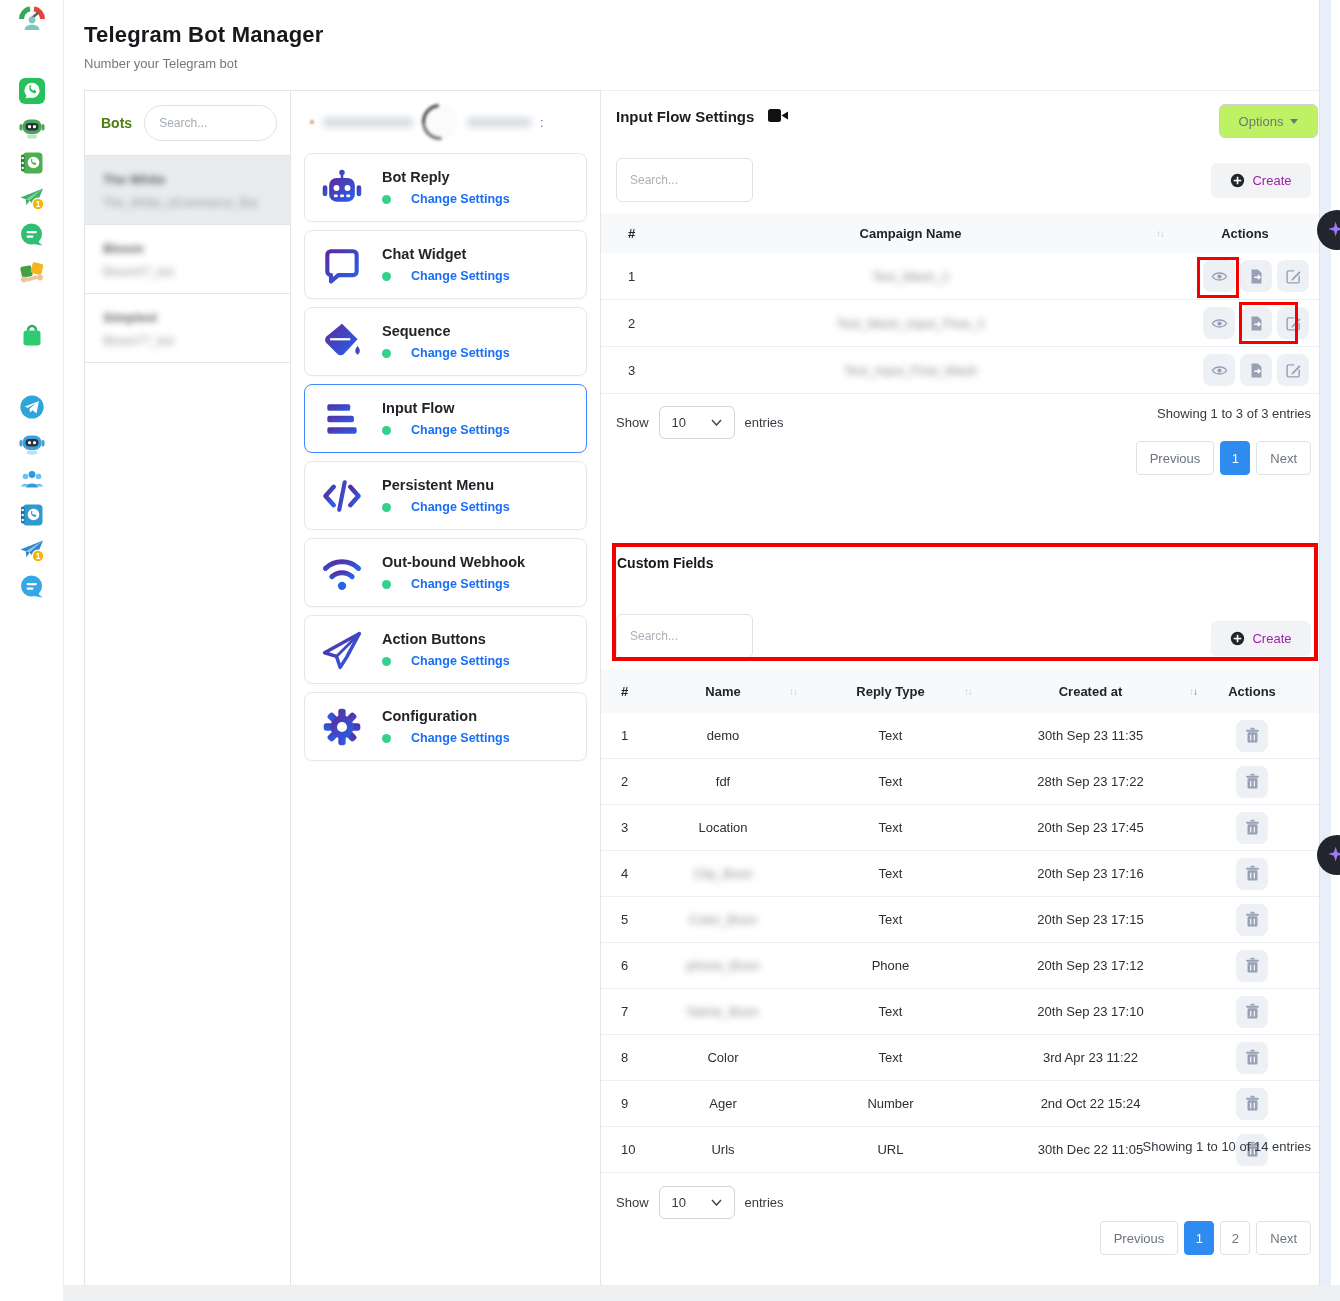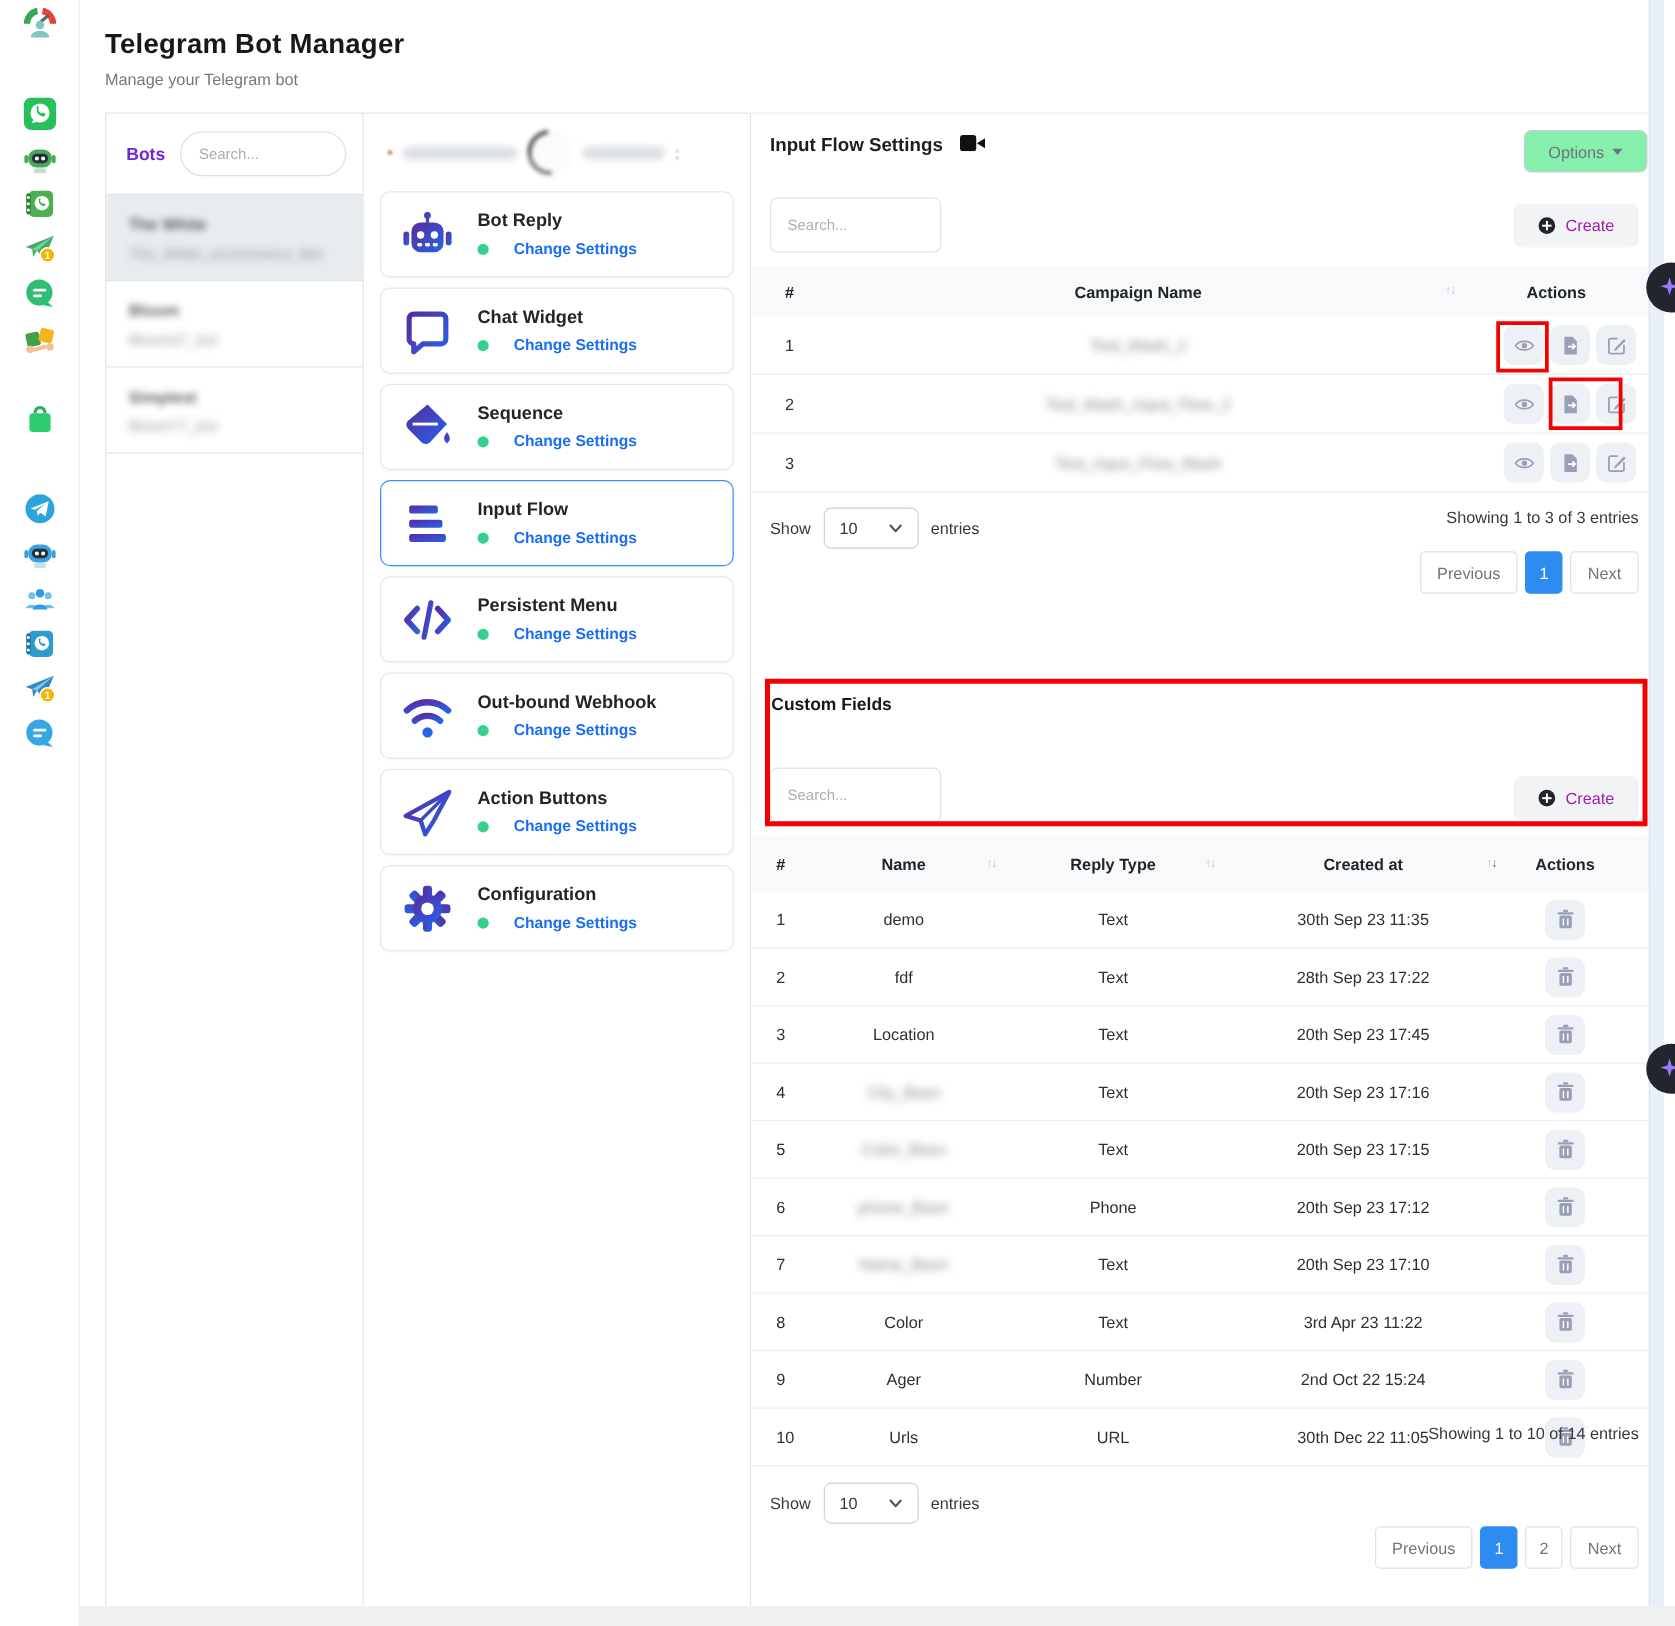--- a/index.html
+++ b/index.html
@@ -17,21 +17,21 @@
   .app { position:absolute; left:63px; top:0; width:1267px; height:1285px; background:#fff; border-left:1px solid #eceef0; }
   .app-header { padding:22px 0 0 20px; }
   .app-title { font-size:22px; font-weight:bold; color:#16181b; letter-spacing:.2px; }
   .app-subtitle { font-size:13px; color:#73797f; margin-top:8px; }
 
   .columns { position:absolute; left:20px; top:90px; right:10px; bottom:0; display:flex; }
 
   
   .col-bots { width:207px; border:1px solid #e2e5e9; border-bottom:none; flex-shrink:0; }
   .bots-head { display:flex; align-items:center; gap:12px; padding:14px 10px 14px 16px; border-bottom:1px solid #e2e5e9; }
-  .bots-label { font-size:14px; font-weight:bold; color:#6d28d9; }
+  .bots-label { font-size:14px; font-weight:bold; color:#4d7c0f; }
   .pill-search { width:133px; height:36px; border:1px solid #dde1e6; border-radius:18px; padding:0 14px; font-size:12px; color:#495057; outline:none; font-family:"Liberation Sans",sans-serif; }
   .pill-search::placeholder { color:#a6adb5; }
   .bot-item { padding:16px 18px 14px 18px; border-bottom:1px solid #e2e5e9; cursor:pointer; }
   .bot-item.selected { background:#e9ecef; }
   .bot-name { font-size:13px; font-weight:bold; color:#33383d; }
   .bot-handle { font-size:12px; color:#6c737a; margin-top:9px; }
   .blur { filter:blur(3px); opacity:.8; }
   .blur2 { filter:blur(3.5px); opacity:.75; }
 
   
@@ -49,21 +49,21 @@
   .card-status { display:flex; align-items:center; gap:20px; margin-top:7px; }
   .status-dot { width:9px; height:9px; border-radius:50%; background:#35d08e; }
   .status-link { font-size:12.5px; font-weight:bold; color:#1a6ef5; cursor:pointer; }
 
   
   .col-main { position:relative; flex:1; border-top:1px solid #eceef0; }
   .abs { position:absolute; }
 
   .section-title { font-size:15px; font-weight:bold; color:#1b1e21; display:flex; align-items:flex-end; gap:14px; }
   .cam-icon svg { width:20px; height:13px; }
-  .btn-options { width:99px; height:34px; border:1px solid #c9d0d7; border-radius:6px; background:#86efac; font-size:13px; color:#6c757d; display:flex; align-items:center; justify-content:center; gap:7px; cursor:pointer; }
+  .btn-options { width:99px; height:34px; border:1px solid #c9d0d7; border-radius:6px; background:#bef264; font-size:13px; color:#6c757d; display:flex; align-items:center; justify-content:center; gap:7px; cursor:pointer; }
   .caret-down { width:0; height:0; border-left:4px solid transparent; border-right:4px solid transparent; border-top:5px solid #6c757d; }
 
   .box-search { width:137px; height:44px; border:1px solid #dfe3e7; border-radius:6px; padding:0 13px; font-size:12px; color:#495057; outline:none; font-family:"Liberation Sans",sans-serif; }
   .box-search::placeholder { color:#aab0b7; }
   .btn-create { width:100px; height:35px; background:#f1f3f5; border:none; border-radius:6px; font-size:13px; color:#a21caf; display:flex; align-items:center; justify-content:center; gap:7px; cursor:pointer; }
   .plus-circle svg { width:15px; height:15px; display:block; }
 
   .tbl { width:100%; }
   .tbl-head { background:#f8f9fb; display:grid; align-items:center; height:40px; font-size:13px; font-weight:bold; color:#212529; }
   .tbl-head.cf { height:44px; }
@@ -238,21 +238,21 @@
           <path d="M19 19.5 l4.5 4 -8.5-1.5z" fill="#35a7e5"></path>
           <rect x="7.5" y="9" width="10.5" height="2.2" rx="1.1" fill="#fff"></rect>
           <rect x="7.5" y="13.5" width="7" height="2.2" rx="1.1" fill="#fff"></rect>
         </svg>
     </div>
   </div>
 
   <div class="app">
     <div class="app-header">
       <div class="app-title">Telegram Bot Manager</div>
-      <div class="app-subtitle">Manage your Telegram bot</div>
+      <div class="app-subtitle">Number your Telegram bot</div>
     </div>
 
     <div class="columns">
 
       <div class="col-bots">
         <div class="bots-head">
           <span class="bots-label">Bots</span>
           <input class="pill-search" type="text" placeholder="Search..." style="">
         </div>
         <div class="bot-item selected">

